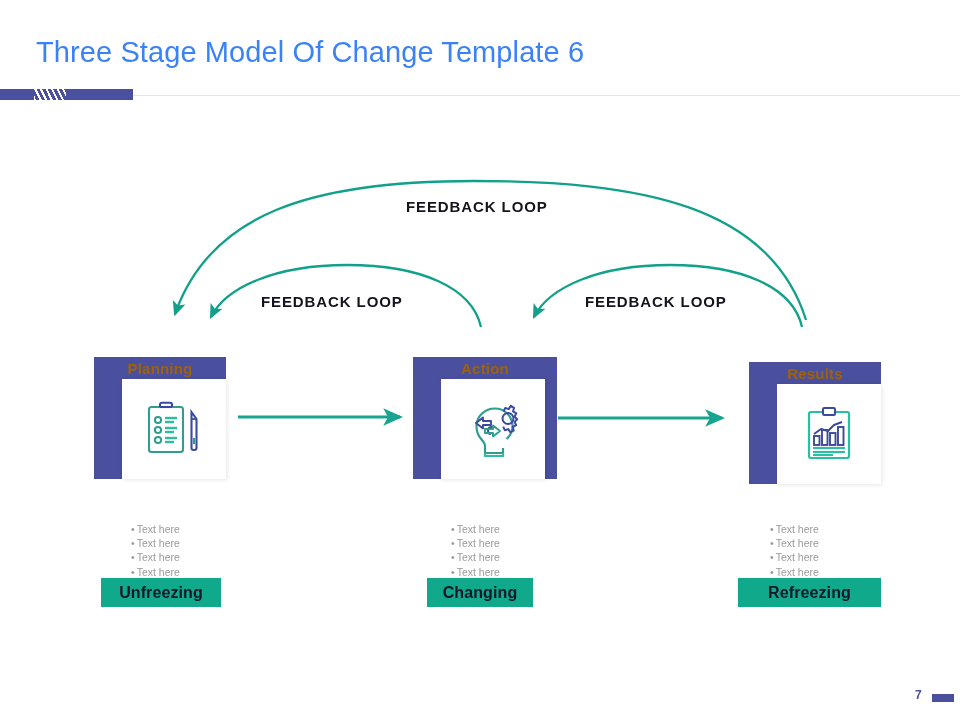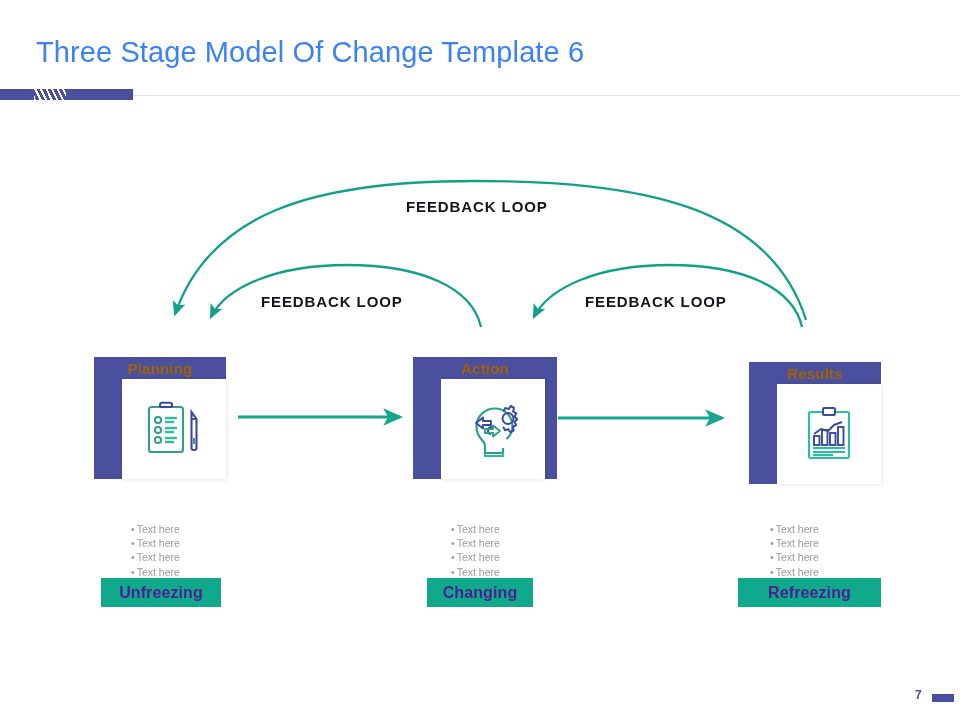--- a/index.html
+++ b/index.html
@@ -145,21 +145,21 @@
   .bullets .dot { margin-right: 2px; }
   .bullets-1 { left: 131px; top: 506px; }
   .bullets-2 { left: 451px; top: 506px; }
   .bullets-3 { left: 770px; top: 506px; }
 
   
   .badge {
     position: absolute;
     height: 29px;
     background: #11a98b;
-    color: #4c1d95;
+    color: #0f172a;
     font-size: 16px;
     font-weight: bold;
     display: flex;
     align-items: center;
     justify-content: center;
     letter-spacing: 0.1px;
   }
   .badge-1 { left: 101px; top: 578px; width: 120px; }
   .badge-2 { left: 427px; top: 578px; width: 106px; }
   .badge-3 { left: 738px; top: 578px; width: 143px; }

